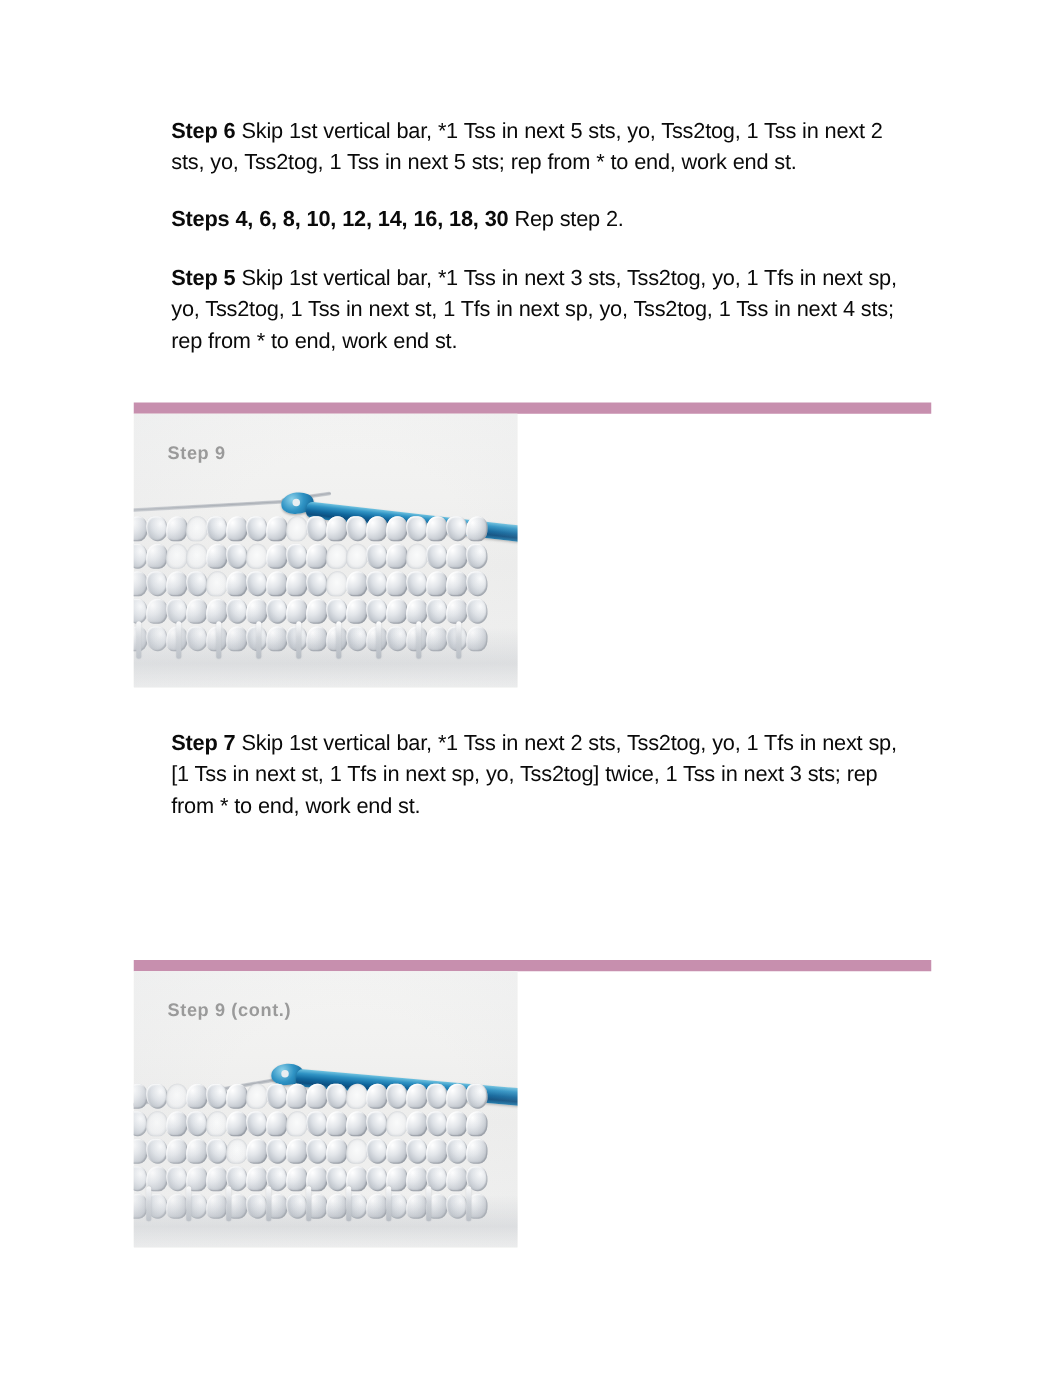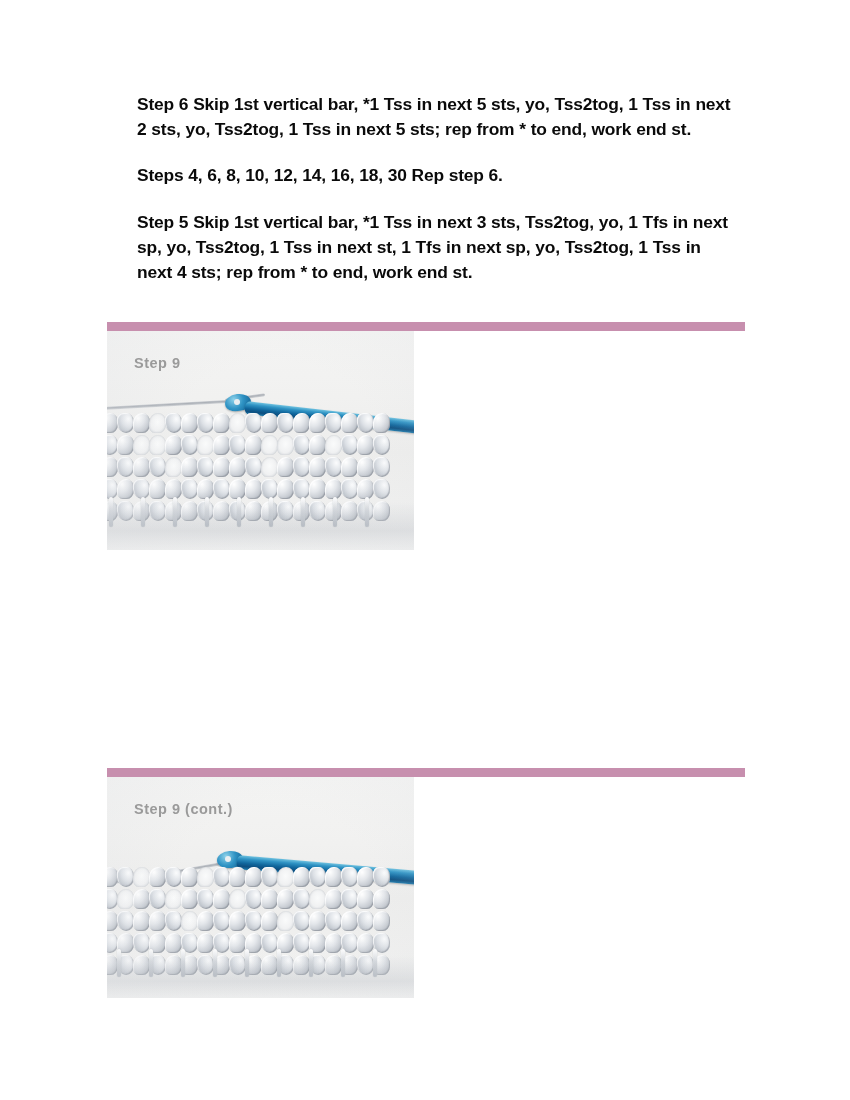--- a/index.html
+++ b/index.html
@@ -35,21 +35,21 @@
     color: #0a0a0a;
     margin: 0 0 21px 0;
     text-align: left;
     letter-spacing: -0.01em;
     word-spacing: 0.01em;
   }
   .instruction .lead {
     font-weight: bold;
   }
   .instruction .body-text {
-    font-weight: bold;
+    font-weight: normal;
   }
 
   
   .figure-block {
     position: absolute;
     left: 107px;
   }
   .figure-rule {
     width: 638px;
     height: 9px;
@@ -174,21 +174,21 @@
 
 <div class="page">
 
   <div class="content">
 
     <p class="instruction">
       <span class="lead">Step 6</span><span class="body-text"> Skip 1st vertical bar, *1 Tss in next 5 sts, yo, Tss2tog, 1 Tss in next 2 sts, yo, Tss2tog, 1 Tss in next 5 sts; rep from * to end, work end st.</span>
     </p>
 
     <p class="instruction">
-      <span class="lead">Steps 4, 6, 8, 10, 12, 14, 16, 18, 30</span><span class="body-text"> Rep step 6.</span>
+      <span class="lead">Steps 4, 6, 8, 10, 12, 14, 16, 18, 30</span><span class="body-text"> Rep step 2.</span>
     </p>
 
     <p class="instruction">
       <span class="lead">Step 5</span><span class="body-text"> Skip 1st vertical bar, *1 Tss in next 3 sts, Tss2tog, yo, 1 Tfs in next sp, yo, Tss2tog, 1 Tss in next st, 1 Tfs in next sp, yo, Tss2tog, 1 Tss in next 4 sts; rep from * to end, work end st.</span>
     </p>
 
   </div>
 
   <div class="figure-block" style="top:322px;">
     <div class="figure-rule"></div>
@@ -324,20 +324,23 @@
 
         <div class="photo-vignette"></div>
       </div>
 
       <div class="photo-label">Step 9</div>
     </div>
   </div>
 
   <div class="content" style="top:582px;">
 
+    <p class="instruction">
+      <span class="lead">Step 7</span><span class="body-text"> Skip 1st vertical bar, *1 Tss in next 2 sts, Tss2tog, yo, 1 Tfs in next sp, [1 Tss in next st, 1 Tfs in next sp, yo, Tss2tog] twice, 1 Tss in next 3 sts; rep from * to end, work end st.</span>
+    </p>
 
 
   </div>
 
   <div class="figure-block" style="top:768px;">
     <div class="figure-rule"></div>
     <div class="photo-frame" style="height:221px;">
       <div class="photo-canvas">
 
         <div class="yarn-strand" style="left:-12px; top:96px; width:130px; transform:rotate(-10deg);"></div>

